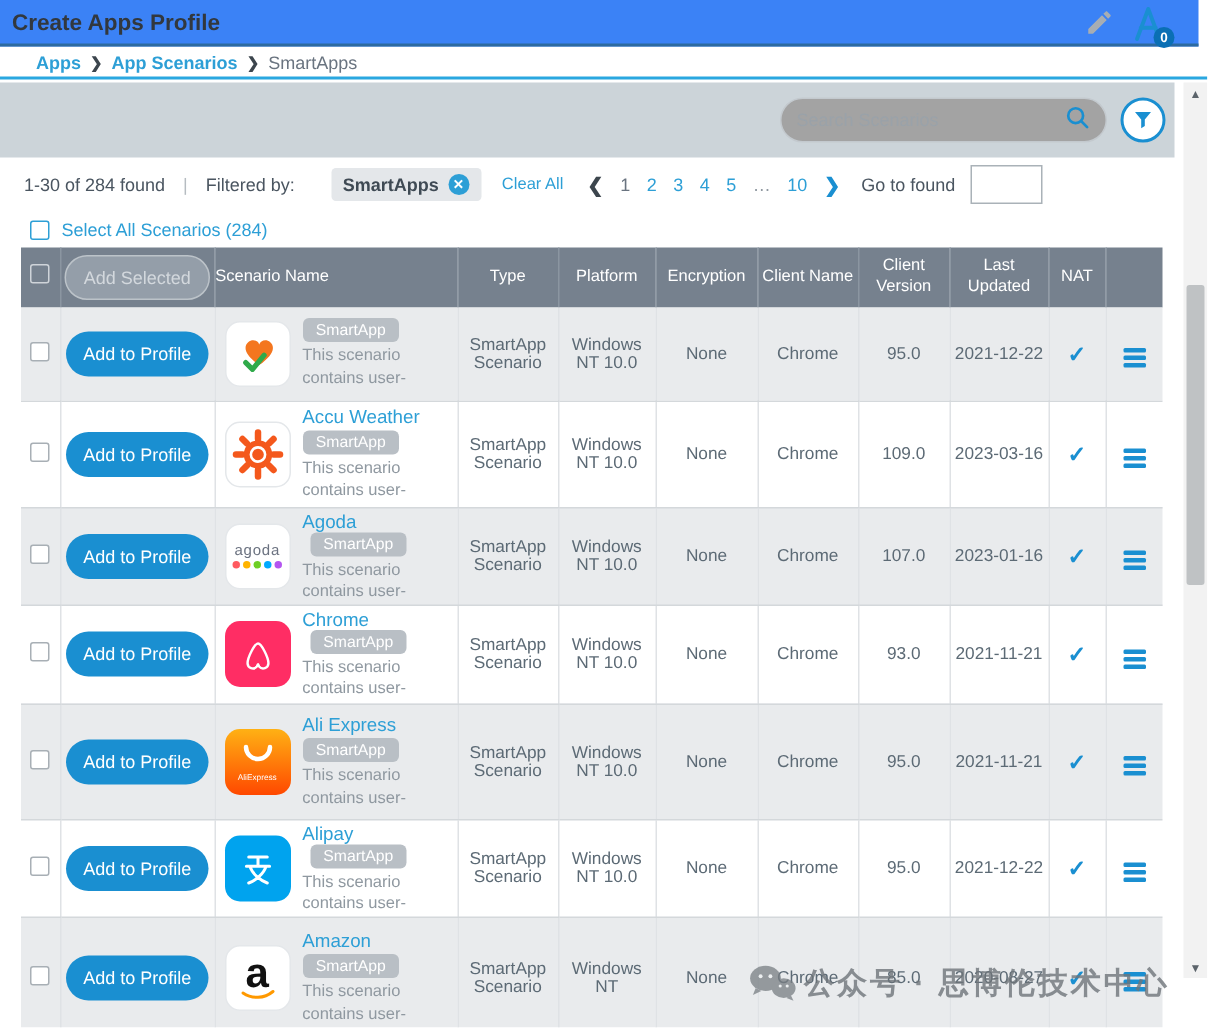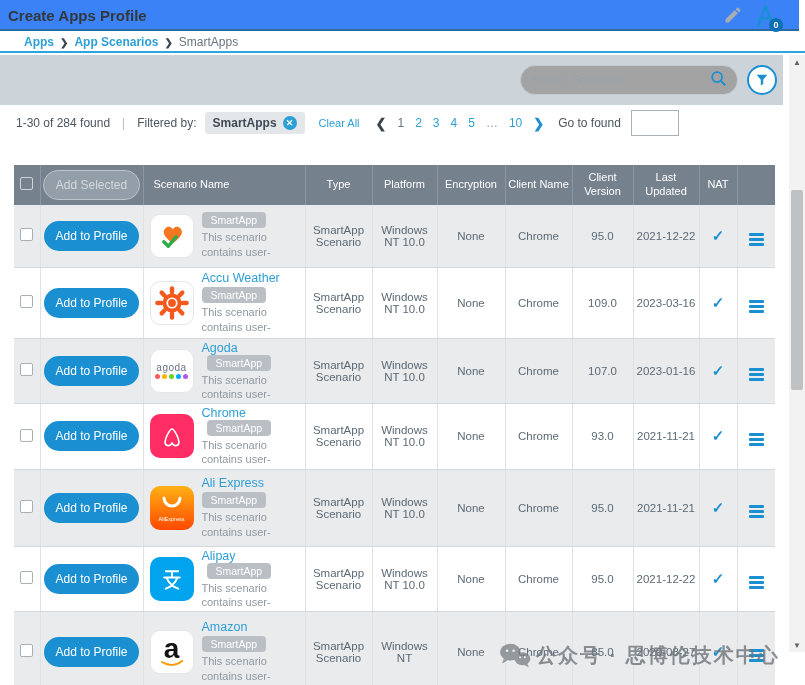--- a/index.html
+++ b/index.html
@@ -23,21 +23,21 @@
   .toolbar { position:absolute; left:0; top:55px; width:783px; height:50px; background:#ccd4d9; }
   .btn-import { position:absolute; left:24px; top:10px; height:30px; padding:0 18px; border-radius:15px; background:#fff; border:1.5px solid #2d9fd6; color:#2d9fd6; font-size:12.5px; font-family:inherit; cursor:pointer; }
   .search-wrap { position:absolute; left:520px; top:10px; width:218px; height:30px; background:#a3a3a3; border:1px solid #c3c9ce; border-radius:15px; display:flex; align-items:center; padding:0 10px; }
   .search-wrap input { border:none; outline:none; flex:1; font-size:12px; color:#4a5560; font-family:inherit; background:transparent; }
   .search-wrap input::placeholder { color:#9aa2a9; }
   .filter-btn { position:absolute; left:747px; top:10px; width:30px; height:30px; border-radius:50%; background:#fff; border:2px solid #1a8fd1; display:flex; align-items:center; justify-content:center; cursor:pointer; }
 
   
   .filter-row { position:absolute; left:16px; top:110px; width:760px; height:26px; display:flex; align-items:center; font-size:12px; color:#4a5560; }
   .sep-pipe { color:#b6bcc1; margin:0 12px; }
-  .filtered-label { margin-right:8px; }
+  .filtered-label { margin-right:24px; }
   .chip { background:#e4e7ea; border-radius:3px; padding:4px 8px; display:flex; align-items:center; gap:6px; color:#3f4a54; font-weight:bold; }
   .chip-close { width:14px; height:14px; border-radius:50%; background:#2d9fd6; color:#fff; font-size:9px; display:flex; align-items:center; justify-content:center; cursor:pointer; }
   .clear-all { color:#2d9fd6; font-size:11px; margin-left:14px; cursor:pointer; }
   .pager { display:flex; align-items:center; gap:11px; margin-left:16px; }
   .pg-prev { color:#3c454d; font-weight:bold; font-size:13px; cursor:pointer; }
   .pg-next { color:#1a8fd1; font-weight:bold; font-size:13px; cursor:pointer; }
   .pg-num { color:#2d9fd6; cursor:pointer; }
   .pg-num.current { color:#6a7480; }
   .pg-ellipsis { color:#8f98a0; }
   .goto-label { margin-left:14px; }
@@ -157,41 +157,45 @@
       <span class="pg-num">4</span>
       <span class="pg-num">5</span>
       <span class="pg-ellipsis">…</span>
       <span class="pg-num">10</span>
       <span class="pg-next">❯</span>
     </span>
     <span class="goto-label">Go to found</span>
     <input class="goto-input" type="text" value="" style="">
   </div>
 
+  <div class="selectall-row">
+    <span class="cb cb-blue"></span>
+    <span class="selectall-label">Select All Scenarios (284)</span>
+  </div>
 
   <div class="table-wrap">
     <table class="tbl">
       <colgroup>
         <col style="width:26px">
           <col style="width:103px">
           <col style="width:162px">
           <col style="width:67px">
           <col style="width:65px">
           <col style="width:68px">
           <col style="width:67px">
           <col style="width:61px">
           <col style="width:66px">
           <col style="width:38px">
           <col style="width:38px">
       </colgroup>
       <thead>
         <tr>
           <th><span class="cb" style="background:transparent;border-color:#cfd4d9;"></span></th>
           <th><button class="btn-addsel">Add Selected</button></th>
-          <th style="text-align:left;padding-left:10px;">Scenario Name</th>
+          <th style="text-align:left;">Scenario Name</th>
           <th>Type</th>
           <th>Platform</th>
           <th>Encryption</th>
           <th>Client Name</th>
           <th>Client Version</th>
           <th>Last Updated</th>
           <th>NAT</th>
           <th></th>
         </tr>
       </thead>

